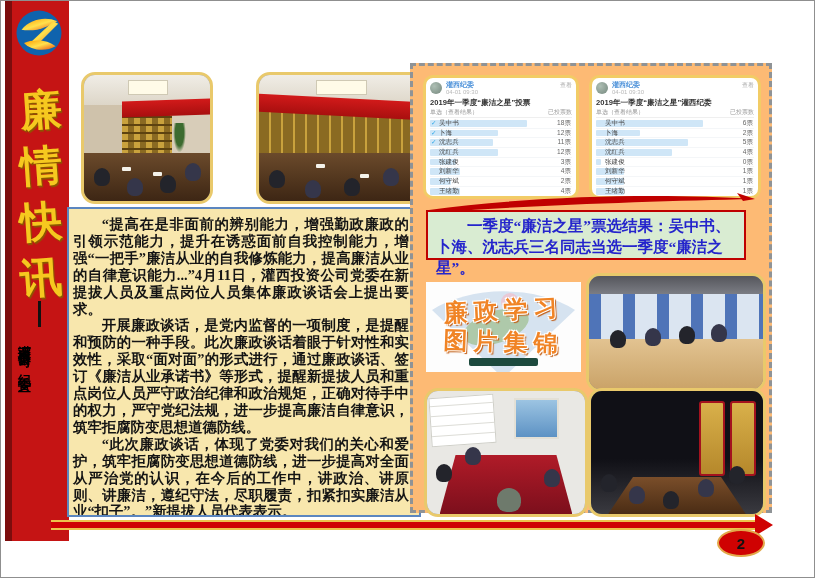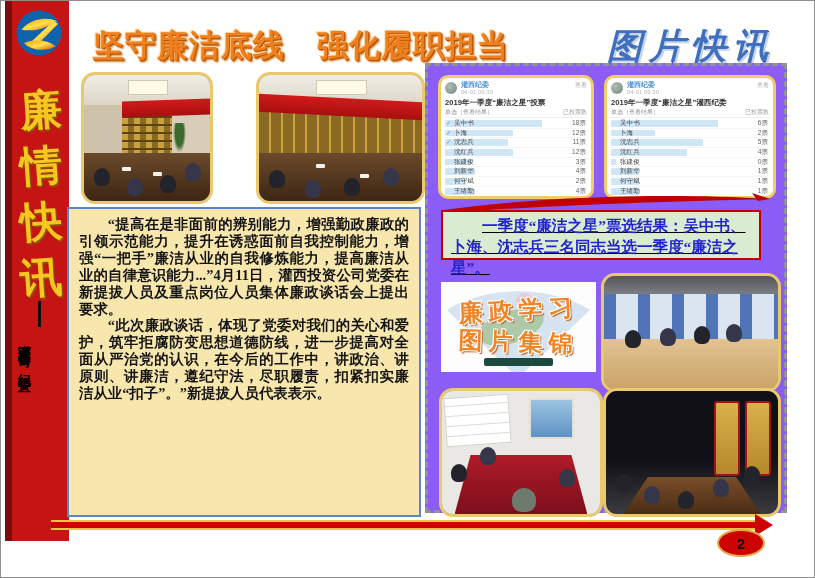--- a/index.html
+++ b/index.html
@@ -39,29 +39,29 @@
   .ph1 .lattice{position:absolute;left:30%;top:24%;width:40%;height:40%;
     background:repeating-linear-gradient(0deg,transparent 0 6px,#5d4310 6px 8px),
                repeating-linear-gradient(90deg,#c9a23d 0 6px,#8a6a22 6px 12px);}
   .ph1 .plant{position:absolute;left:70%;top:38%;width:12%;height:26%;background:radial-gradient(ellipse at 50% 30%,#3c6b2f 40%,transparent 60%);}
   .photo .table{position:absolute;left:0;bottom:0;right:0;height:38%;background:linear-gradient(#6b4a2b,#3d2614);}
   .photo .paper{position:absolute;width:9px;height:4px;background:#f4f2ea;border-radius:1px;}
   .photo .person{position:absolute;width:16px;height:18px;border-radius:50% 50% 40% 40%;background:#23242b;}
   .photo .person.f{background:#35364a;}
   
   .article{position:absolute;left:66px;top:206px;width:354px;height:310px;box-sizing:border-box;
-    background:#f8e7ad;border:2px solid #5b86c0;padding:7px 10px 4px 10px;overflow:hidden;}
+    background:#f8e7ad;border:2px solid #5b86c0;padding:7px 10px 4px 4px;overflow:hidden;}
   .article p{margin:0;text-indent:2em;font-family:"Liberation Serif","DejaVu Serif",serif;
     font-weight:bold;font-size:14.4px;line-height:16.9px;color:#141414;text-align:justify;}
   
   .headline-right{position:absolute;left:606px;top:22px;width:190px;font-size:35px;font-weight:900;font-style:italic;
     letter-spacing:7px;color:#3f6fbe;font-family:"Liberation Serif","DejaVu Serif",serif;
     text-shadow:2px 2px 0 #c8d6ea,1px 1px 0 #1f3e77;}
-  .bluebox{position:absolute;left:424px;top:62px;width:362px;height:450px;box-sizing:border-box;
-    background:#8b5cf6;border:3px dashed #8f9396;}
+  .bluebox{position:absolute;left:409px;top:62px;width:362px;height:450px;box-sizing:border-box;
+    background:#fdba74;border:3px dashed #8f9396;}
   
   .vcard{position:absolute;background:#fff;border:3px solid #f2cc66;border-radius:10px;box-sizing:border-box;
     padding:3px 4px;overflow:hidden;}
   .vc0{left:10px;top:9px;width:156px;height:124px;}
   .vc1{left:176px;top:9px;width:172px;height:124px;}
   .vhead{position:relative;height:16px;}
   .avatar{position:absolute;left:0;top:1px;width:12px;height:12px;border-radius:50%;
     background:radial-gradient(circle at 35% 35%,#aebfb4,#75887e);}
   .vuser{position:absolute;left:16px;top:0;font-size:7px;line-height:8px;color:#4a90d9;font-weight:bold;}
   .vdate{position:absolute;left:16px;top:8px;font-size:6px;line-height:7px;color:#b9b9b9;}
@@ -73,21 +73,21 @@
   .vrow{position:relative;height:8.7px;line-height:8.7px;font-size:6.6px;color:#444;
     border-bottom:1px solid #f4f6f8;}
   .vbar{position:absolute;left:0;top:1px;bottom:1px;background:#cfe6f7;border-radius:1px;}
   .vchk{position:absolute;left:1px;top:0;color:#2aa7e8;font-size:6.5px;width:7px;}
   .vnm{position:absolute;left:9px;top:0;}
   .vct{position:absolute;right:1px;top:0;color:#666;}
   
   .swoosh{position:absolute;left:6px;top:126px;width:342px;height:22px;}
   
   .note{position:absolute;left:13px;top:144px;width:320px;height:50px;box-sizing:border-box;
-    background:#d9ecd2;border:2px solid #bf0000;padding:3px 8px;text-decoration:underline;}
+    background:#d9ecd2;border:2px solid #bf0000;padding:3px 8px;}
   .note p{margin:0;text-indent:2em;font-family:"Liberation Serif","DejaVu Serif",serif;
     font-weight:bold;font-size:15.5px;line-height:21px;color:#2424cc;}
   
   .fan{position:absolute;left:13px;top:216px;width:155px;height:90px;background:#fdfdfd;overflow:hidden;}
   .fan svg{position:absolute;left:0;top:0;}
   .fan .l1,.fan .l2{position:absolute;width:100%;text-align:center;font-family:"Liberation Serif","DejaVu Serif",serif;
     font-weight:900;color:#f08426;letter-spacing:6px;
     text-shadow:-1px -1px 0 #fff,1px -1px 0 #fff,-1px 1px 0 #fff,1px 1px 0 #fff,2px 2px 1px #c05a10;}
   .fan .l1{top:12px;font-size:24px;transform:rotate(-3deg);}
   .fan .l2{top:44px;font-size:24px;transform:rotate(2deg);}
@@ -144,21 +144,20 @@
     <div class="brand">
         <span>廉</span>
         <span>情</span>
         <span>快</span>
         <span>讯</span>
       </div>
     <div class="vline"></div>
     <div class="org">灌西投资公司 纪委宣</div>
   </div>
 
-  <div class="headline-left">坚守廉洁底线　强化履职担当</div>
 
   <div class="photo ph1">
     <div class="ceiling"></div>
     <div class="lamp"></div>
     <div class="wall"></div>
     <div class="lattice"></div>
     <div class="banner"></div>
     <div class="plant"></div>
     <div class="table"></div>
     <div class="paper" style="left:30%;bottom:24%;"></div>
@@ -178,24 +177,24 @@
     <div class="paper" style="left:35%;bottom:26%;"></div>
     <div class="paper" style="left:62%;bottom:18%;"></div>
     <div class="person" style="left:6%;bottom:10%;"></div>
     <div class="person f" style="left:28%;bottom:2%;"></div>
     <div class="person" style="left:52%;bottom:4%;"></div>
     <div class="person f" style="left:76%;bottom:12%;"></div>
   </div>
 
   <div class="article">
       <p>“提高在是非面前的辨别能力，增强勤政廉政的引领示范能力，提升在诱惑面前自我控制能力，增强“一把手”廉洁从业的自我修炼能力，提高廉洁从业的自律意识能力...”4月11日，灌西投资公司党委在新提拔人员及重点岗位人员集体廉政谈话会上提出要求。</p>
+      <p>开展廉政谈话，是党内监督的一项制度，是提醒和预防的一种手段。此次廉政谈话着眼于针对性和实效性，采取“面对面”的形式进行，通过廉政谈话、签订《廉洁从业承诺书》等形式，提醒新提拔人员和重点岗位人员严守政治纪律和政治规矩，正确对待手中的权力，严守党纪法规，进一步提高廉洁自律意识，筑牢拒腐防变思想道德防线。</p>
       <p>“此次廉政谈话，体现了党委对我们的关心和爱护，筑牢拒腐防变思想道德防线，进一步提高对全面从严治党的认识，在今后的工作中，讲政治、讲原则、讲廉洁，遵纪守法，尽职履责，扣紧扣实廉洁从业“扣子”。”新提拔人员代表表示。</p>
     </div>
 
-  <div class="headline-right">图片快讯</div>
 
   <div class="bluebox">
 
     <div class="vcard vc0">
       <div class="vhead">
         <span class="avatar"></span>
         <span class="vuser">灌西纪委</span>
         <span class="vdate">04-01 09:30</span>
         <span class="vaction">查看</span>
       </div>

